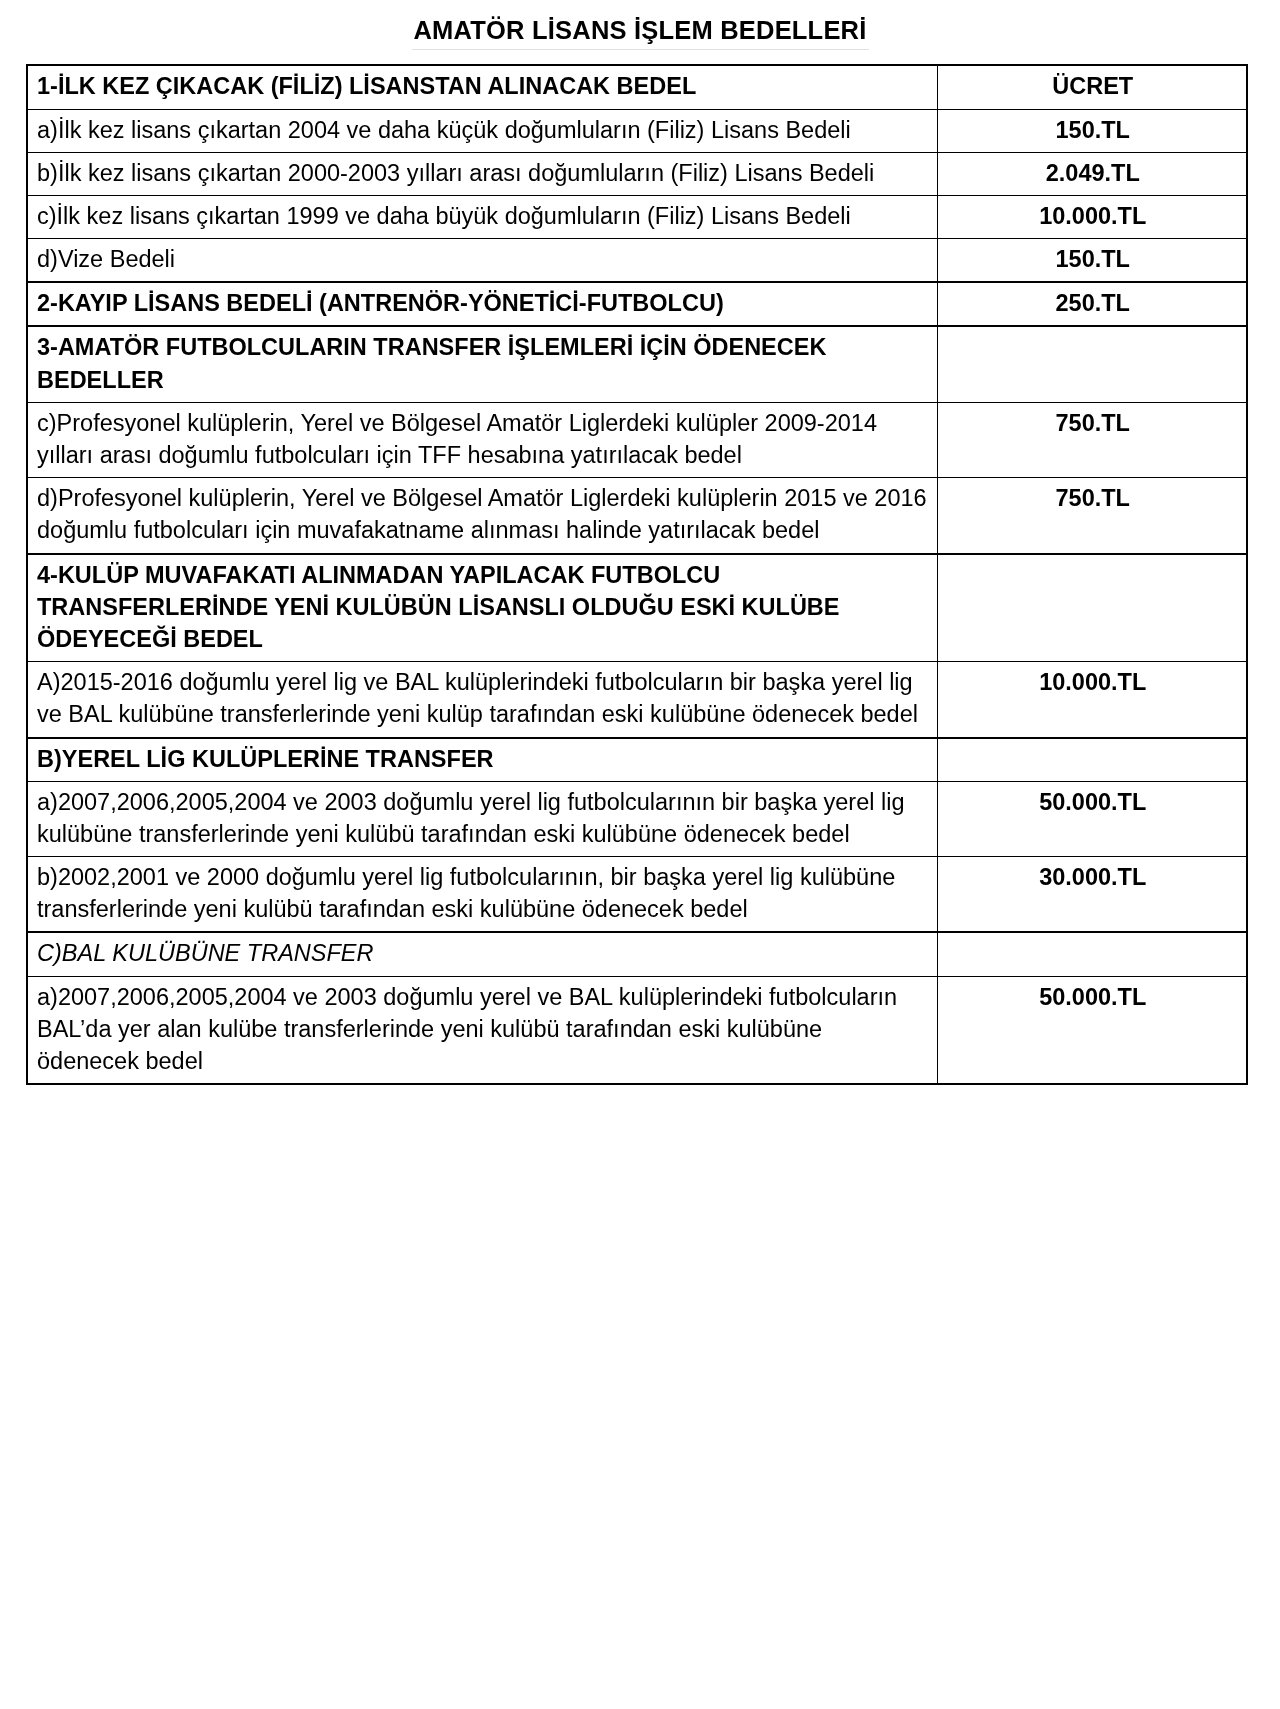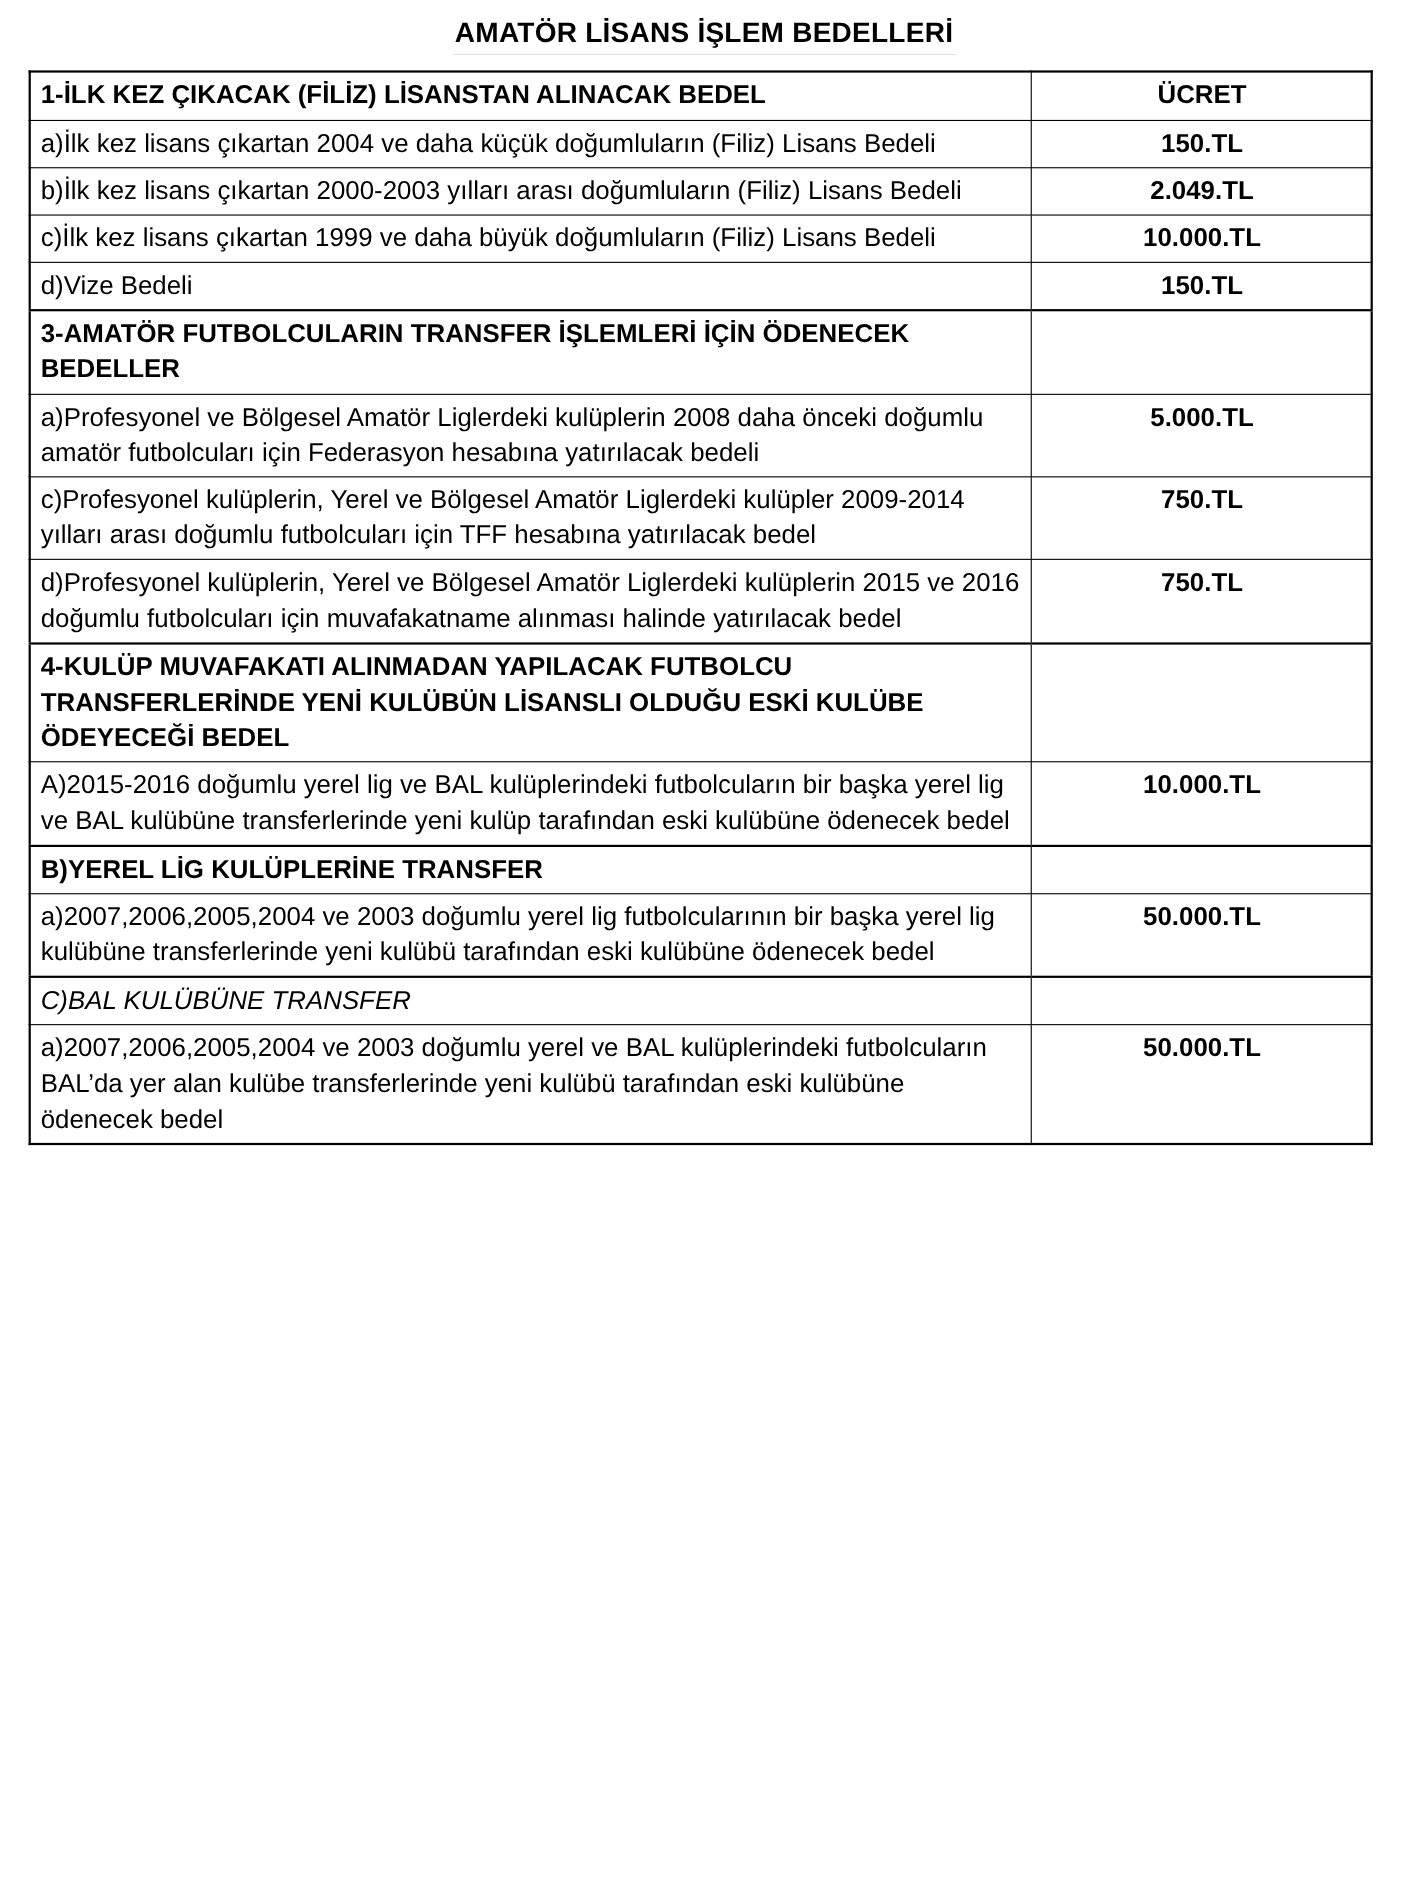--- a/index.html
+++ b/index.html
@@ -122,26 +122,26 @@
         </tr>
         <tr>
           <td class="desc">c)İlk kez lisans çıkartan 1999 ve daha büyük doğumluların (Filiz) Lisans Bedeli</td>
           <td class="fee">10.000.TL</td>
         </tr>
         <tr>
           <td class="desc">d)Vize Bedeli</td>
           <td class="fee">150.TL</td>
         </tr>
         <tr class="thick">
+          <td class="desc section">2-KAYIP LİSANS BEDELİ (ANTRENÖR-YÖNETİCİ-FUTBOLCU)</td>
+          <td class="fee">250.TL</td>
+        </tr>
+        <tr class="thick">
           <td class="desc section">3-AMATÖR FUTBOLCULARIN TRANSFER İŞLEMLERİ İÇİN ÖDENECEK BEDELLER</td>
           <td class="fee"></td>
-        </tr>
-        <tr>
-          <td class="desc">a)Profesyonel ve Bölgesel Amatör Liglerdeki kulüplerin 2008 daha önceki doğumlu amatör futbolcuları için Federasyon hesabına yatırılacak bedeli</td>
-          <td class="fee">5.000.TL</td>
         </tr>
         <tr>
           <td class="desc">c)Profesyonel kulüplerin, Yerel ve Bölgesel Amatör Liglerdeki kulüpler 2009-2014 yılları arası doğumlu futbolcuları için TFF hesabına yatırılacak bedel</td>
           <td class="fee">750.TL</td>
         </tr>
         <tr>
           <td class="desc">d)Profesyonel kulüplerin, Yerel ve Bölgesel Amatör Liglerdeki kulüplerin 2015 ve 2016 doğumlu futbolcuları için muvafakatname alınması halinde yatırılacak bedel</td>
           <td class="fee">750.TL</td>
         </tr>
         <tr class="thick">
@@ -153,20 +153,24 @@
           <td class="fee">10.000.TL</td>
         </tr>
         <tr class="thick">
           <td class="desc section">B)YEREL LİG KULÜPLERİNE TRANSFER</td>
           <td class="fee"></td>
         </tr>
         <tr>
           <td class="desc">a)2007,2006,2005,2004 ve 2003 doğumlu yerel lig futbolcularının bir başka yerel lig kulübüne transferlerinde yeni kulübü tarafından eski kulübüne ödenecek bedel</td>
           <td class="fee">50.000.TL</td>
         </tr>
+        <tr>
+          <td class="desc">b)2002,2001 ve 2000 doğumlu yerel lig futbolcularının, bir başka yerel lig kulübüne transferlerinde yeni kulübü tarafından eski kulübüne ödenecek bedel</td>
+          <td class="fee">30.000.TL</td>
+        </tr>
         <tr class="thick">
           <td class="desc plain-sub">C)BAL KULÜBÜNE TRANSFER</td>
           <td class="fee"></td>
         </tr>
         <tr>
           <td class="desc">a)2007,2006,2005,2004 ve 2003 doğumlu yerel ve BAL kulüplerindeki futbolcuların BAL’da yer alan kulübe transferlerinde yeni kulübü tarafından eski kulübüne ödenecek bedel</td>
           <td class="fee">50.000.TL</td>
         </tr>
       </tbody>
   </table>

